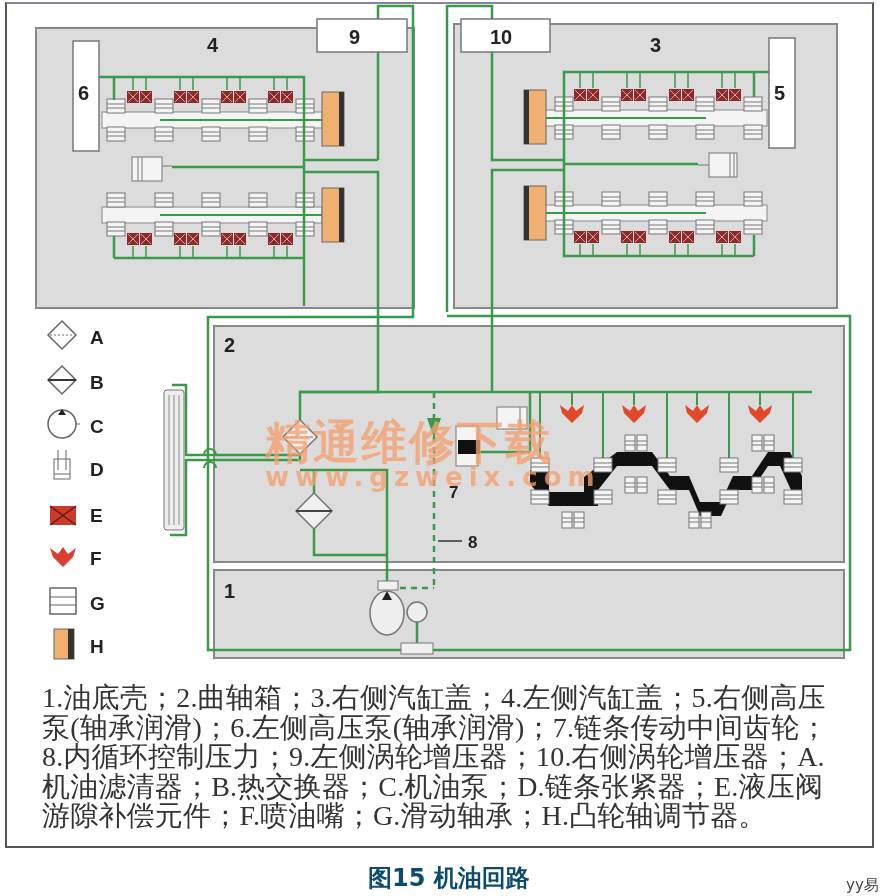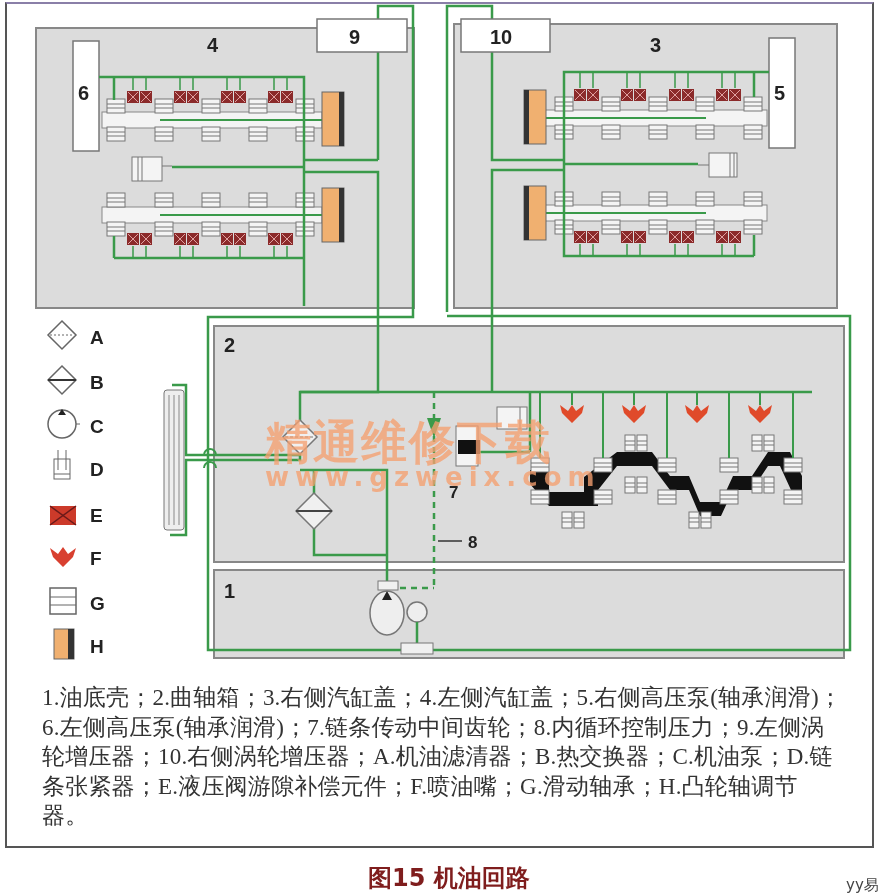--- a/index.html
+++ b/index.html
@@ -1,21 +1,21 @@
 <!DOCTYPE html>
 <html><head>
 <meta charset="utf-8">
 <style>
   html,body{margin:0;padding:0;background:#fff;}
   body{width:881px;height:896px;position:relative;overflow:hidden;font-family:"Liberation Sans","DejaVu Sans",sans-serif;}
   #frame{position:absolute;left:5px;top:2px;width:869px;height:846px;border:2px solid #555;border-top-color:#8a7fa8;box-sizing:border-box;background:#fff;}
   #diagram{position:absolute;left:0;top:0;}
   .lbl{font-family:"Liberation Sans","DejaVu Sans",sans-serif;font-weight:bold;fill:#222;}
-  #caption{position:absolute;left:42px;top:683px;width:800px;font-family:"Liberation Serif","DejaVu Serif",serif;font-size:23px;line-height:29.5px;color:#333;letter-spacing:0.2px;}
-  #fig-title{position:absolute;left:368px;top:862px;font-family:"DejaVu Sans","Liberation Sans",sans-serif;font-weight:bold;font-size:24px;color:#7f1d1d;}
+  #caption{position:absolute;left:42px;top:683px;width:800px;font-family:"Liberation Serif","DejaVu Serif",serif;font-size:28px;line-height:29.5px;color:#333;letter-spacing:0.2px;}
+  #fig-title{position:absolute;left:368px;top:862px;font-family:"DejaVu Sans","Liberation Sans",sans-serif;font-weight:bold;font-size:24px;color:#0c4a6e;}
   #corner-mark{position:absolute;left:846px;top:876px;font-family:"DejaVu Sans",sans-serif;font-size:15px;color:#444;}
   .wm{font-family:"DejaVu Serif","Liberation Serif",serif;font-weight:bold;fill:#f5a070;opacity:0.78;}
   .wm2{font-family:"DejaVu Sans","Liberation Sans",sans-serif;font-weight:bold;fill:#f5a070;opacity:0.78;}
 </style>
 </head>
 <body>
 
 <div id="frame"></div>
 
 <svg id="diagram" width="881" height="680" viewBox="0 0 881 680" xmlns="http://www.w3.org/2000/svg">

